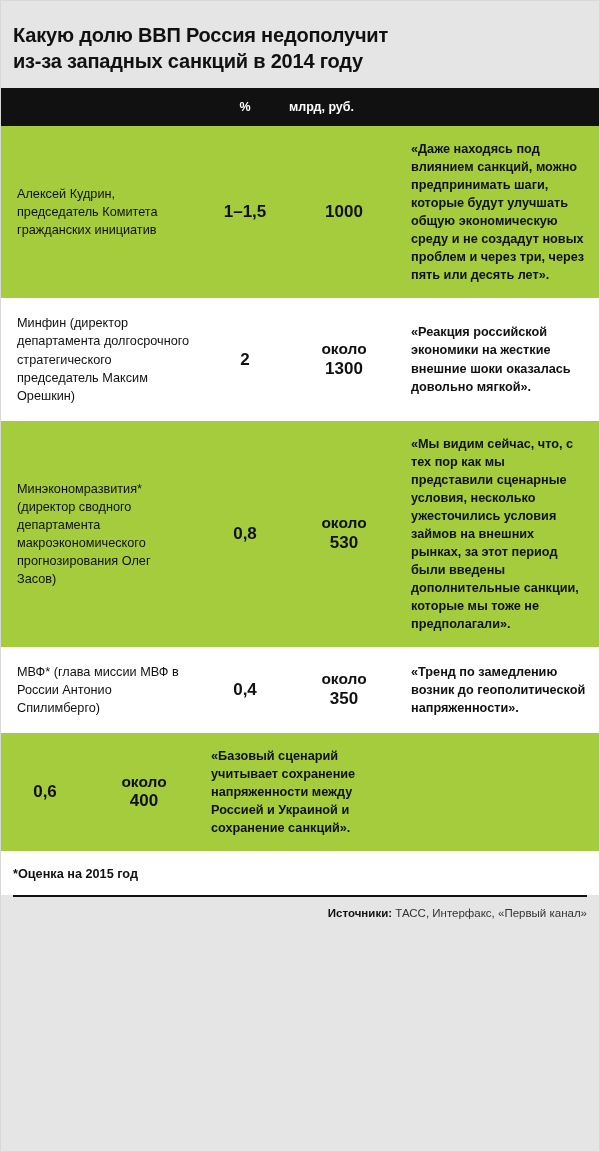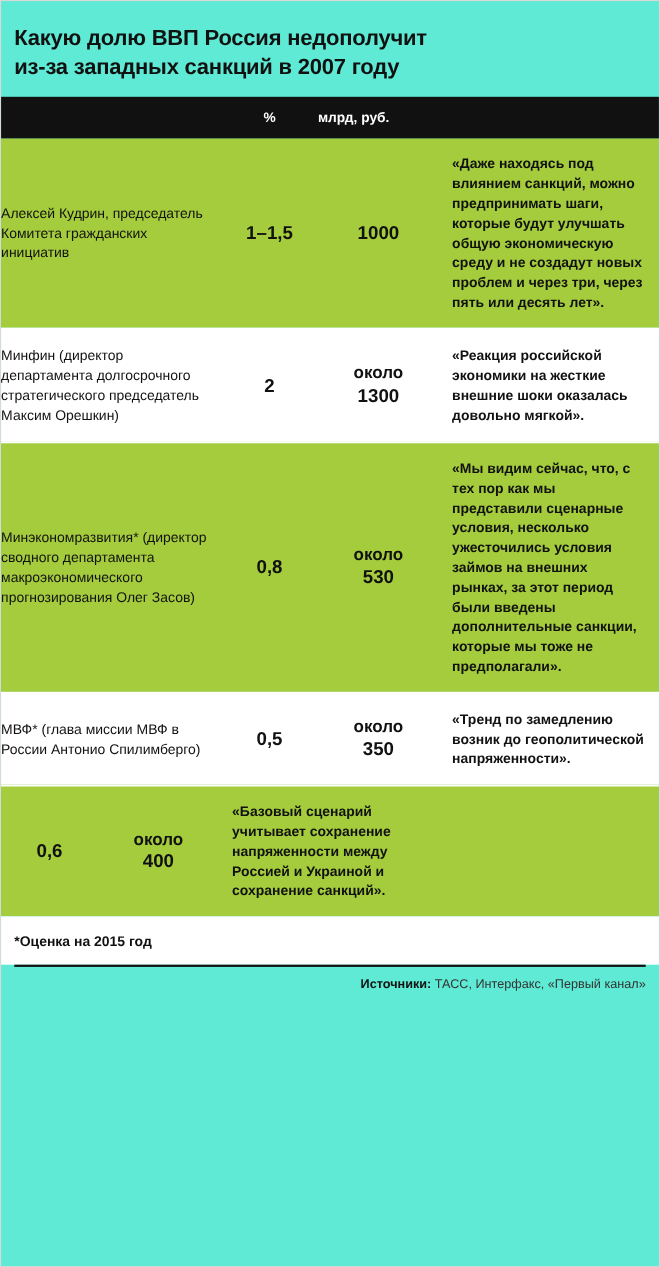--- a/index.html
+++ b/index.html
@@ -14,21 +14,21 @@
     color: #1a1a1a;
     -webkit-font-smoothing: antialiased;
   }
   .page {
     position: relative;
     width: 600px;
     height: 1152px;
     box-sizing: border-box;
     border: 1px solid #d8d8d8;
     overflow: hidden;
-    background: #5eead4;
+    background: #e5e5e5;
   }
   .title-wrap {
     padding: 22px 12px 14px 12px;
   }
   .title {
     font-size: 20px;
     font-weight: bold;
     line-height: 1.28;
     color: #111;
     letter-spacing: -0.2px;
@@ -64,21 +64,21 @@
 
   .cell {
     box-sizing: border-box;
     display: flex;
     align-items: center;
     padding-top: 14px;
     padding-bottom: 14px;
   }
   .cell-name {
     width: 200px;
-    padding-left: 0;
+    padding-left: 16px;
     padding-right: 10px;
     font-size: 12.7px;
     line-height: 1.42;
     color: #111;
   }
   .cell-pct {
     width: 88px;
     justify-content: center;
     text-align: center;
     font-size: 17px;
@@ -131,21 +131,21 @@
   .source b { color: #111; }
 </style>
 </head>
 <body>
 
 <div class="page">
 
   <div class="title-wrap">
     <div class="title">
       <span>Какую долю ВВП Россия недополучит</span>
-      <span class="line2">из-за западных санкций в 2007 году</span>
+      <span class="line2">из-за западных санкций в 2014 году</span>
     </div>
   </div>
 
   <div class="header-bar">
     <div class="col-name"></div>
     <div class="col-pct">%</div>
     <div class="col-rub">млрд, руб.</div>
     <div class="col-quote"></div>
   </div>
 
@@ -175,21 +175,21 @@
         <div class="cell cell-pct">0,8</div>
         <div class="cell cell-rub">
           <div><span class="small">около</span><span>530</span></div>
         </div>
         <div class="cell cell-quote">
           <span class="quote-inner">«Мы видим сейчас, что, с тех пор как мы представили сценарные условия, несколько ужесточились условия займов на внешних рынках, за этот период были введены дополнительные санкции, которые мы тоже не предполагали».</span>
         </div>
       </div>
       <div class="row white">
         <div class="cell cell-name">МВФ* (глава миссии МВФ в России Антонио Спилимберго)</div>
-        <div class="cell cell-pct">0,5</div>
+        <div class="cell cell-pct">0,4</div>
         <div class="cell cell-rub">
           <div><span class="small">около</span><span>350</span></div>
         </div>
         <div class="cell cell-quote">
           <span class="quote-inner">«Тренд по замедлению возник до геополитической напряженности».</span>
         </div>
       </div>
       <div class="row green">
         <div class="cell cell-pct">0,6</div>
         <div class="cell cell-rub">

